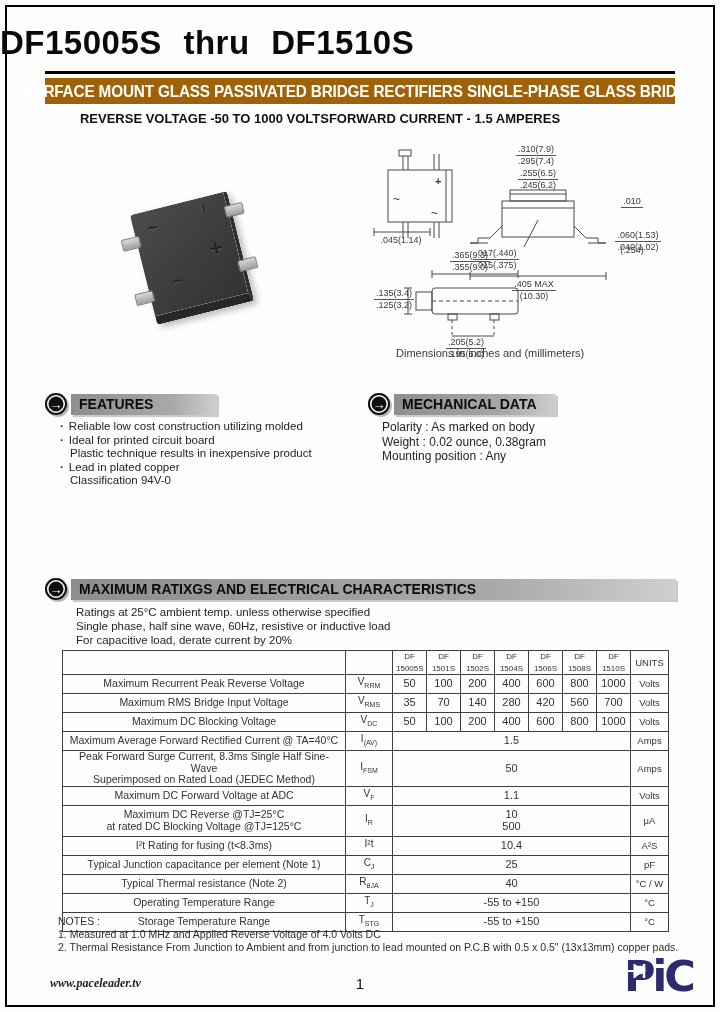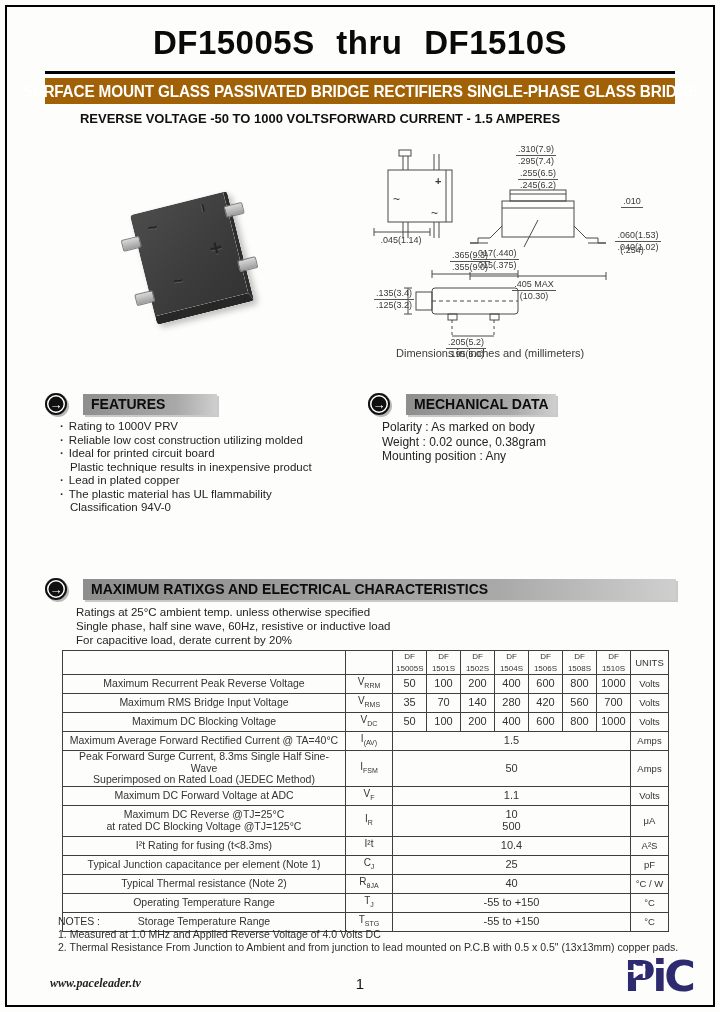--- a/index.html
+++ b/index.html
@@ -3,21 +3,21 @@
 <meta charset="utf-8">
 <style>
   html,body{margin:0;padding:0;}
   body{
     width:720px;height:1012px;position:relative;background:#fdfdfc;
     font-family:"Liberation Sans",sans-serif;color:#1c1c1c;overflow:hidden;
   }
   .frame{position:absolute;inset:5px;border:2px solid #000;}
 
   
-  .title{position:absolute;left:0;top:24px;width:720px;margin:0;text-align:center;
+  .title{position:absolute;left:0;top:24px;width:720px;margin:0;
     font-size:33px;font-weight:bold;letter-spacing:.5px;word-spacing:12px;color:#0a0a0a;}
   .rule{position:absolute;left:45px;top:71px;width:630px;height:3px;background:#000;}
   .banner{position:absolute;left:45px;top:78px;width:630px;height:26px;background:#a16207;
     display:flex;align-items:center;justify-content:center;}
   .banner span{color:#fff;font-weight:bold;font-size:16.5px;white-space:nowrap;
     transform:scaleX(.93);letter-spacing:-.2px;}
   .subtitle{position:absolute;left:0;top:111px;width:640px;display:flex;justify-content:center;
     font-size:13px;font-weight:bold;color:#101010;}
 
   
@@ -52,21 +52,21 @@
   .dim.dh{left:70px;top:110px;} .dim.di{left:0px;top:148px;width:44px;}
   .dim.dj{left:66px;top:197px;} .dim.dg{left:0px;top:95px;width:58px;}
   .draw-caption{position:absolute;left:24px;top:207px;font-size:11px;color:#3a3a3a;white-space:nowrap;}
 
   
   .sec{position:absolute;display:flex;align-items:center;}
   .sec-icon{width:22px;height:22px;border-radius:50%;background:#101010;flex:0 0 22px;
     display:flex;align-items:center;justify-content:center;z-index:2;
     box-shadow:2px 2px 0 #b9b9b9, inset 0 0 0 2px #101010, inset 0 0 0 3.5px #fff;}
   .sec-icon i{color:#fff;font-style:normal;font-weight:bold;font-size:13px;line-height:1;}
-  .sec-bar{height:21px;line-height:21px;flex:1;margin-left:16px;padding-left:8px;
+  .sec-bar{height:21px;line-height:21px;flex:1;margin-left:4px;padding-left:8px;
     background:linear-gradient(to right,#8e8e8e 0%,#a9a9a9 70%,#cfcfcf 100%);
     font-weight:bold;font-size:14px;color:#0c0c0c;box-shadow:2px 2px 0 #c9c9c9;white-space:nowrap;}
   .sec.features{left:45px;top:393px;width:172px;}
   .sec.mech{left:368px;top:393px;width:188px;}
   .sec.max{left:45px;top:578px;width:631px;}
 
   
   .feat-list{position:absolute;left:60px;top:420px;font-size:11.5px;line-height:13.5px;color:#242424;}
   .feat-list .b::before{content:"·";font-weight:bold;margin-right:5px;}
   .feat-list .cont{padding-left:10px;}
@@ -225,26 +225,24 @@
   <div class="draw-caption">Dimensions in inches and (millimeters)</div>
 </div>
 
 <div class="sec features">
   <span class="sec-icon">
       <i>→</i>
     </span>
   <div class="sec-bar">FEATURES</div>
 </div>
 <div class="feat-list">
-  <div class="b">Rating to 1000V PRV</div>
   <div class="b">Reliable low cost construction utilizing molded</div>
   <div class="b">Ideal for printed circuit board</div>
   <div class="cont">Plastic technique results in inexpensive product</div>
   <div class="b">Lead in plated copper</div>
-  <div class="b">The plastic material has UL flammability</div>
   <div class="cont">Classification 94V-0</div>
 </div>
 
 <div class="sec mech">
   <span class="sec-icon">
       <i>→</i>
     </span>
   <div class="sec-bar">MECHANICAL DATA</div>
 </div>
 <div class="mech-list">

